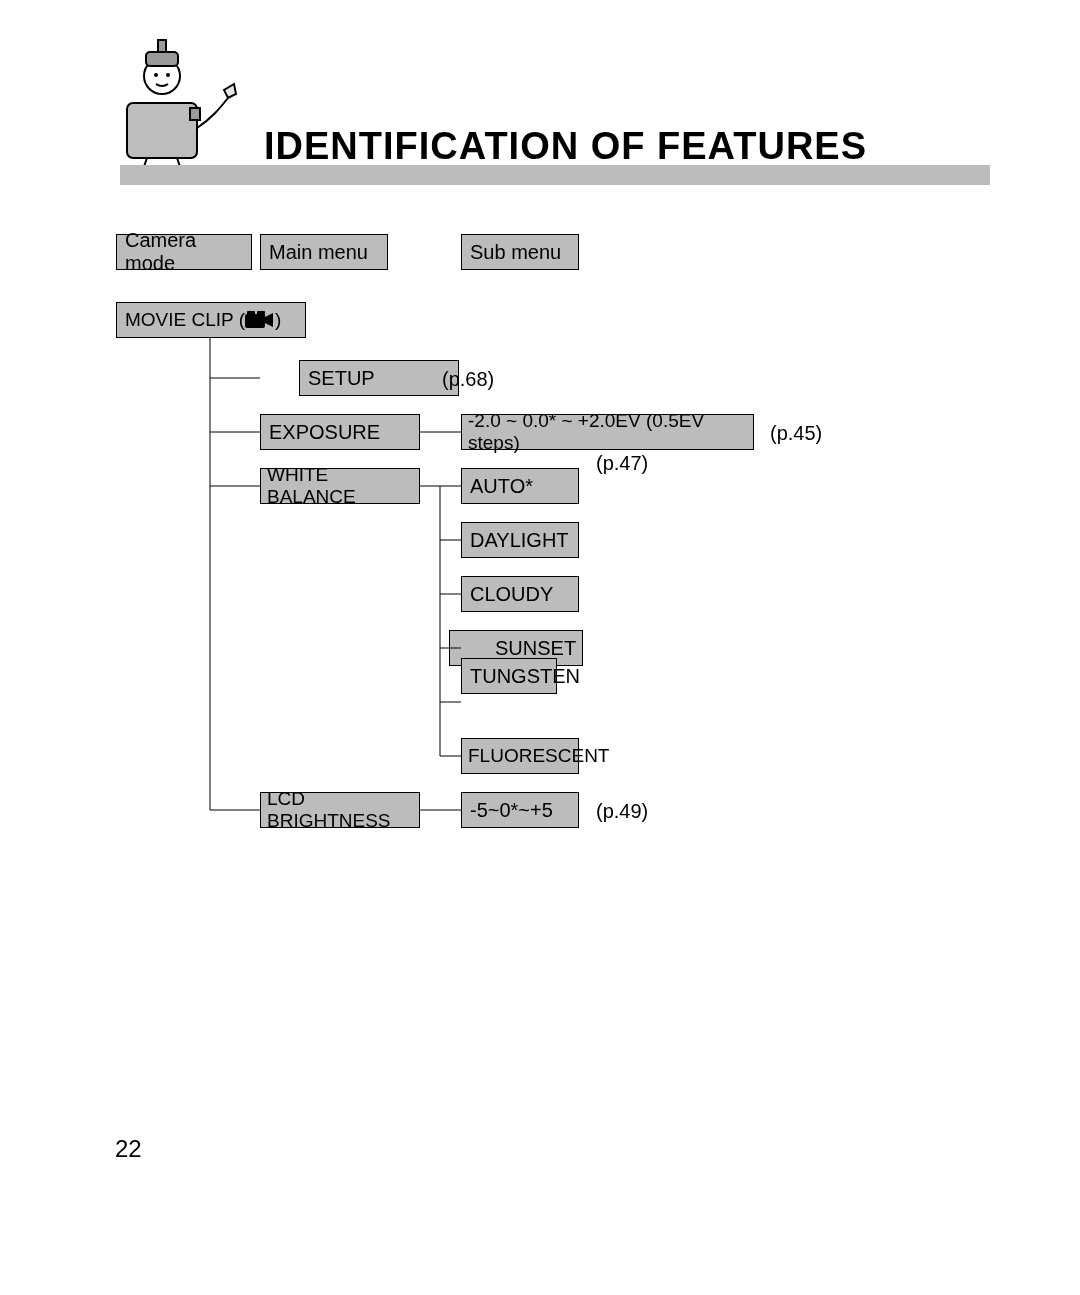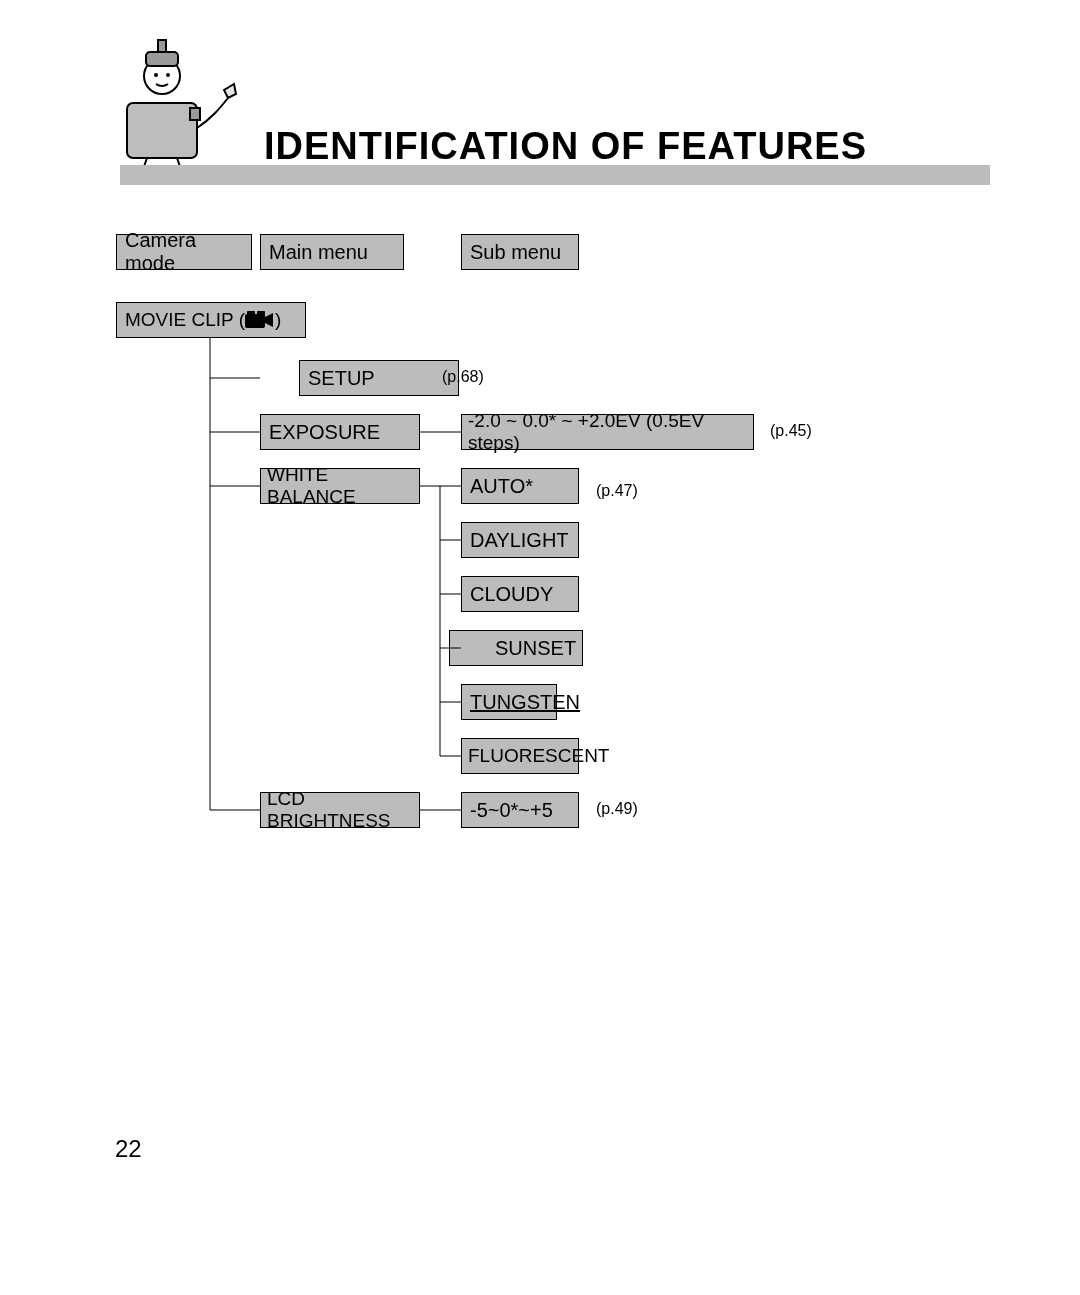--- a/index.html
+++ b/index.html
@@ -50,21 +50,21 @@
     display: flex;
     align-items: center;
     padding: 0 8px;
     font-size: 20px;
   }
   .cell.narrow { padding: 12px 6px; font-size: 19px; }
 
   
   .pref {
     position: absolute;
-    font-size: 16px;
+    font-size: 20px;
   }
 
   
   svg.connectors {
     position: absolute;
     left: 0;
     top: 0;
     pointer-events: none;
   }
 
@@ -112,21 +112,21 @@
   </div>
 
   <div class="title-band"></div>
   <div class="title-text" style="top:125px;">
     <span>IDENTIFICATION OF FEATURES</span>
   </div>
 
   <div class="cell" style="left:116px; top:234px;  width:136px;">
     <span>Camera mode</span>
   </div>
-  <div class="cell" style="left:260px; top:234px;  width:144px;">
+  <div class="cell" style="left:260px; top:234px;  width:128px;">
     <span>Main menu</span>
   </div>
   <div class="cell" style="left:461px; top:234px;  width:118px;">
     <span>Sub menu</span>
   </div>
 
   <div class="cell" style="left:116px; top:302px;  width:190px; font-size:19px;">
     <span>MOVIE CLIP (</span>
     <span class="movie-icon">
       <svg width="30" height="18" viewBox="0 0 30 18">
@@ -148,35 +148,35 @@
     <span>EXPOSURE</span>
   </div>
   <div class="cell narrow" style="left:461px; top:414px;  width:293px;">
     <span>-2.0 ~ 0.0* ~ +2.0EV (0.5EV steps)</span>
   </div>
   <div class="pref" style="left:770px; top:422px;">(p.45)</div>
 
   <div class="cell narrow" style="left:260px; top:468px;  width:160px;">
     <span>WHITE BALANCE</span>
   </div>
-  <div class="pref" style="left:596px; top:482px;">(p.47)</div>
+  <div class="pref" style="left:596px; top:452px;">(p.47)</div>
 
   <div class="cell" style="left:461px; top:468px;  width:118px;">
     <span>AUTO*</span>
   </div>
   <div class="cell" style="left:461px; top:522px;  width:118px;">
     <span>DAYLIGHT</span>
   </div>
   <div class="cell" style="left:461px; top:576px;  width:118px;">
     <span>CLOUDY</span>
   </div>
   <div class="cell" style="left:449px; top:630px;  width:134px;padding-left:45px;">
     <span>SUNSET</span>
   </div>
-  <div class="cell" style="left:461px; top:684px;  width:96px;text-decoration:underline;">
+  <div class="cell" style="left:461px; top:658px;  width:96px;">
     <span>TUNGSTEN</span>
   </div>
   <div class="cell narrow" style="left:461px; top:738px;  width:118px;">
     <span>FLUORESCENT</span>
   </div>
 
   <div class="cell narrow" style="left:260px; top:792px;  width:160px;">
     <span>LCD BRIGHTNESS</span>
   </div>
   <div class="cell" style="left:461px; top:792px;  width:118px;">

